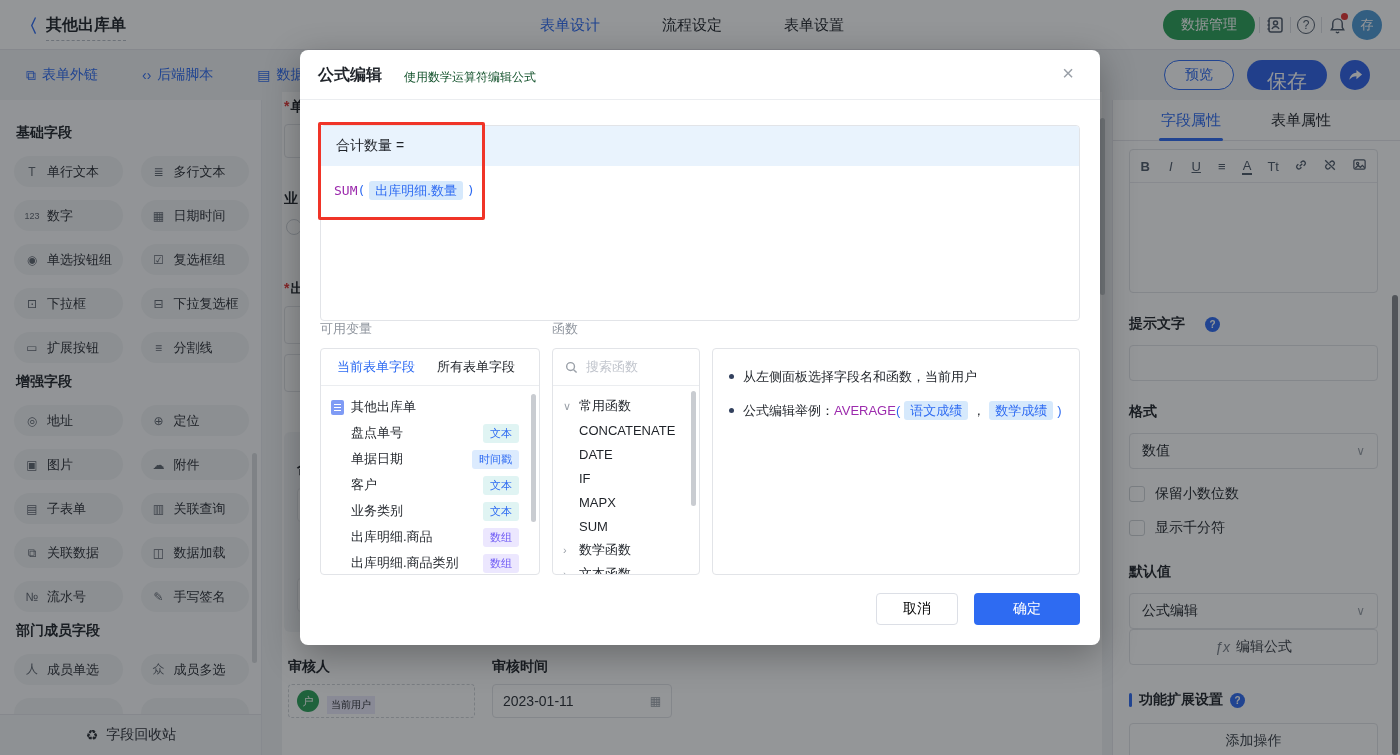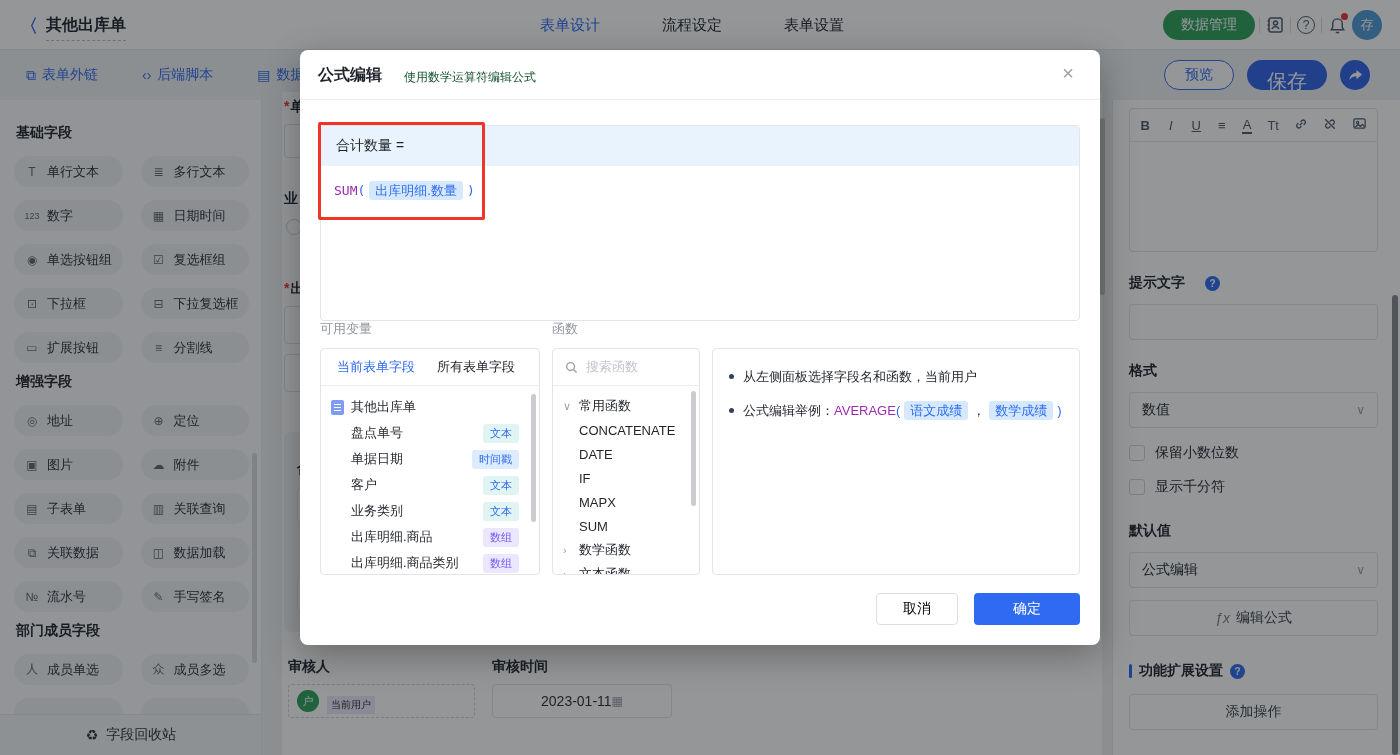--- a/index.html
+++ b/index.html
@@ -43,21 +43,21 @@
   
   .canvas-card { position:absolute; left:282px; top:92px; width:820px; height:663px; background:#fff; }
   .cv-label { position:absolute; font-size:14px; font-weight:bold; color:#1f2329; white-space:nowrap; }
   .cv-star { color:#e63333; margin-right:1px; }
   .cv-box { position:absolute; border:1px solid #e2e4e8; border-radius:4px; background:#fff; }
   .cv-radio { position:absolute; width:16px; height:16px; border:1px solid #cfd3d8; border-radius:50%; background:#fff; }
   .cv-gray { position:absolute; background:#f5f6f8; border-radius:6px; }
   .cv-dash { position:absolute; border:1px dashed #cfd3d8; border-radius:4px; background:#fff; display:flex; align-items:center; padding:0 8px; gap:8px; }
   .user-circ { width:22px; height:22px; border-radius:50%; background:#2aa158; color:#fff; font-size:11px; display:flex; align-items:center; justify-content:center; }
   .user-chip { background:#ece9fb; padding:2px 4px; font-size:10px;margin-top:8px; }
-  .date-box { position:absolute; border:1px solid #e2e4e8; border-radius:4px; background:#fff; display:flex; align-items:center; justify-content:center; padding:0 10px; font-size:14px; color:#2b2f36; }
+  .date-box { position:absolute; border:1px solid #e2e4e8; border-radius:4px; background:#fff; display:flex; align-items:center; justify-content:space-between; padding:0 10px; font-size:14px; color:#2b2f36; }
   .cv-scroll { position:absolute; left:1100px; top:118px; width:5px; height:177px; background:#c5c8cc; border-radius:3px; }
 
   
   .props { position:absolute; left:1112px; top:100px; width:288px; height:655px; background:#fff; border-left:1px solid #e5e6eb; }
   .pr-tabs { height:41px; border-bottom:1px solid #e5e6eb; display:flex; align-items:center; gap:50px; padding-left:48px; font-size:15px; }
   .pr-tab { cursor:pointer; height:41px; display:flex; align-items:center; position:relative; }
   .pr-tab.active { color:#2e6bf2; }
   .pr-tab.active::after { content:""; position:absolute; left:-2px; right:-2px; bottom:0; height:3px; background:#2e6bf2; border-radius:2px; }
   .pr-body { padding:8px 22px 0 16px; }
   .rt-editor { border:1px solid #e2e4e8; border-radius:4px; height:144px; }
@@ -315,20 +315,24 @@
     </div>
     <div class="cv-label" style="left:210px;top:566px"><span>审核时间</span></div>
     <div class="date-box" style="left:210px;top:592px;width:180px;height:34px">
       <span>2023-01-11</span>
       <span class="chev">▦</span>
     </div>
   </div>
   <div class="cv-scroll"></div>
 
   <div class="props">
+    <div class="pr-tabs">
+      <div class="pr-tab active">字段属性</div>
+      <div class="pr-tab">表单属性</div>
+    </div>
     <div class="pr-body">
       <div class="rt-editor">
         <div class="rt-toolbar">
           <span class="rt-ic" style="font-weight:bold">B</span>
           <span class="rt-ic" style="font-style:italic">I</span>
           <span class="rt-ic" style="text-decoration:underline">U</span>
           <span class="rt-ic">≡</span>
           <span class="rt-ic" style="border-bottom:2px solid #4e5969">A</span>
           <span class="rt-ic">Tt</span>
           <span class="rt-ic"><svg width="14" height="14" viewBox="0 0 16 16" fill="none" stroke="#4e5969" stroke-width="1.5">
@@ -365,21 +369,21 @@
           <span class="ckbox"></span>
           <span>显示千分符</span>
         </div>
       <div class="pr-label" style="margin-top:26px">
           <span>默认值</span>
         </div>
       <div class="pr-select">
           <span>公式编辑</span>
           <span class="chev">∨</span>
         </div>
-      <button class="pr-btn" style="margin-top:12px">
+      <button class="pr-btn" style="">
           <span style="font-style:italic;color:#7a8089">ƒx</span>
           <span>编辑公式</span>
         </button>
       <div class="sect-head">
           <span class="sect-bar"></span>
           <span>功能扩展设置</span>
           <span class="q-ico">?</span>
         </div>
       <button class="pr-btn">
           <span>添加操作</span>

